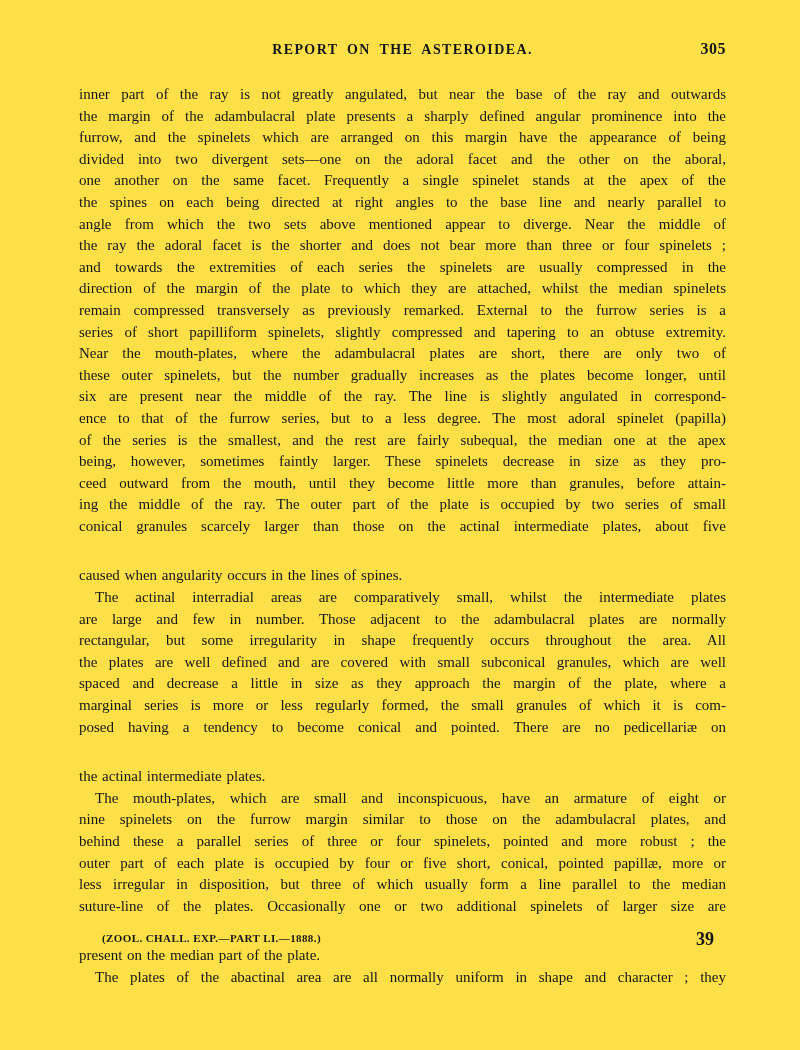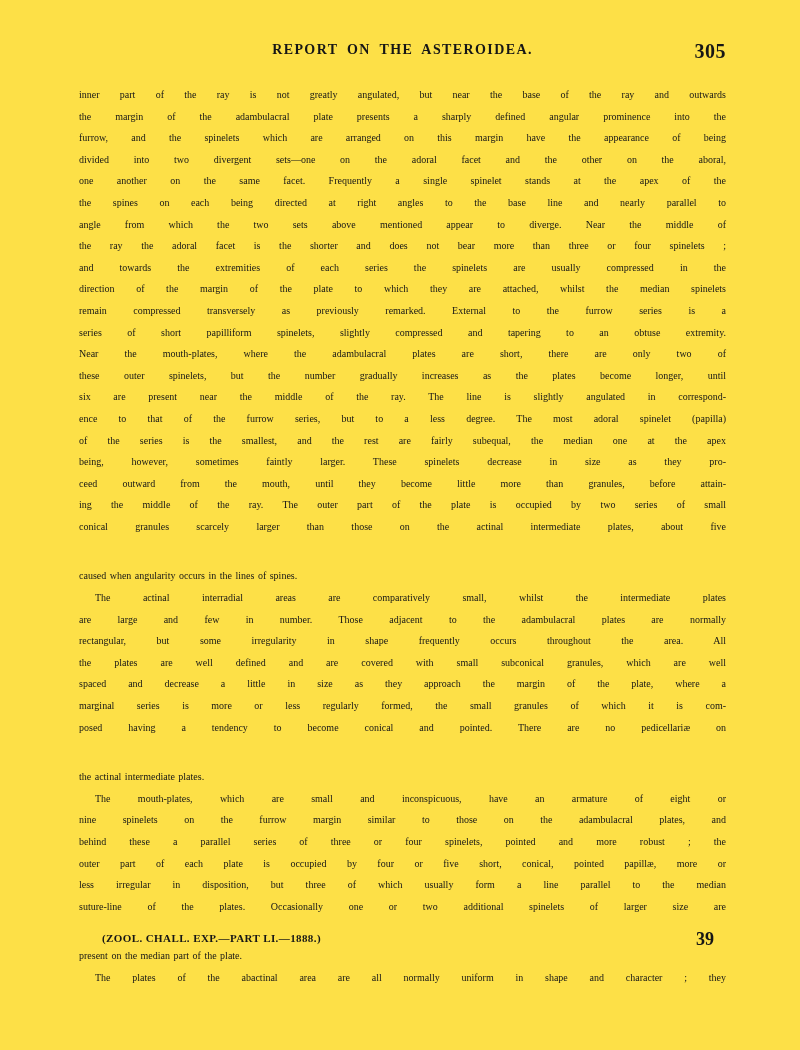--- a/index.html
+++ b/index.html
@@ -33,32 +33,32 @@
     font-size: 14px;
     font-weight: bold;
     letter-spacing: 1.4px;
     word-spacing: 4px;
     white-space: nowrap;
   }
   .page-number {
     position: absolute;
     right: 0;
     top: -2px;
-    font-size: 20px;
+    font-size: 16px;
     font-weight: bold;
     letter-spacing: 0.5px;
   }
   .body-block {
     position: absolute;
     top: 84px;
     left: 79px;
     width: 647px;
   }
   .line {
-    font-size: 10px;
+    font-size: 15px;
     line-height: 21.6px;
     height: 21.6px;
     white-space: nowrap;
     text-align: justify;
     text-align-last: justify;
     word-spacing: 1px;
   }
   .line.last {
     text-align: left;
     text-align-last: left;

